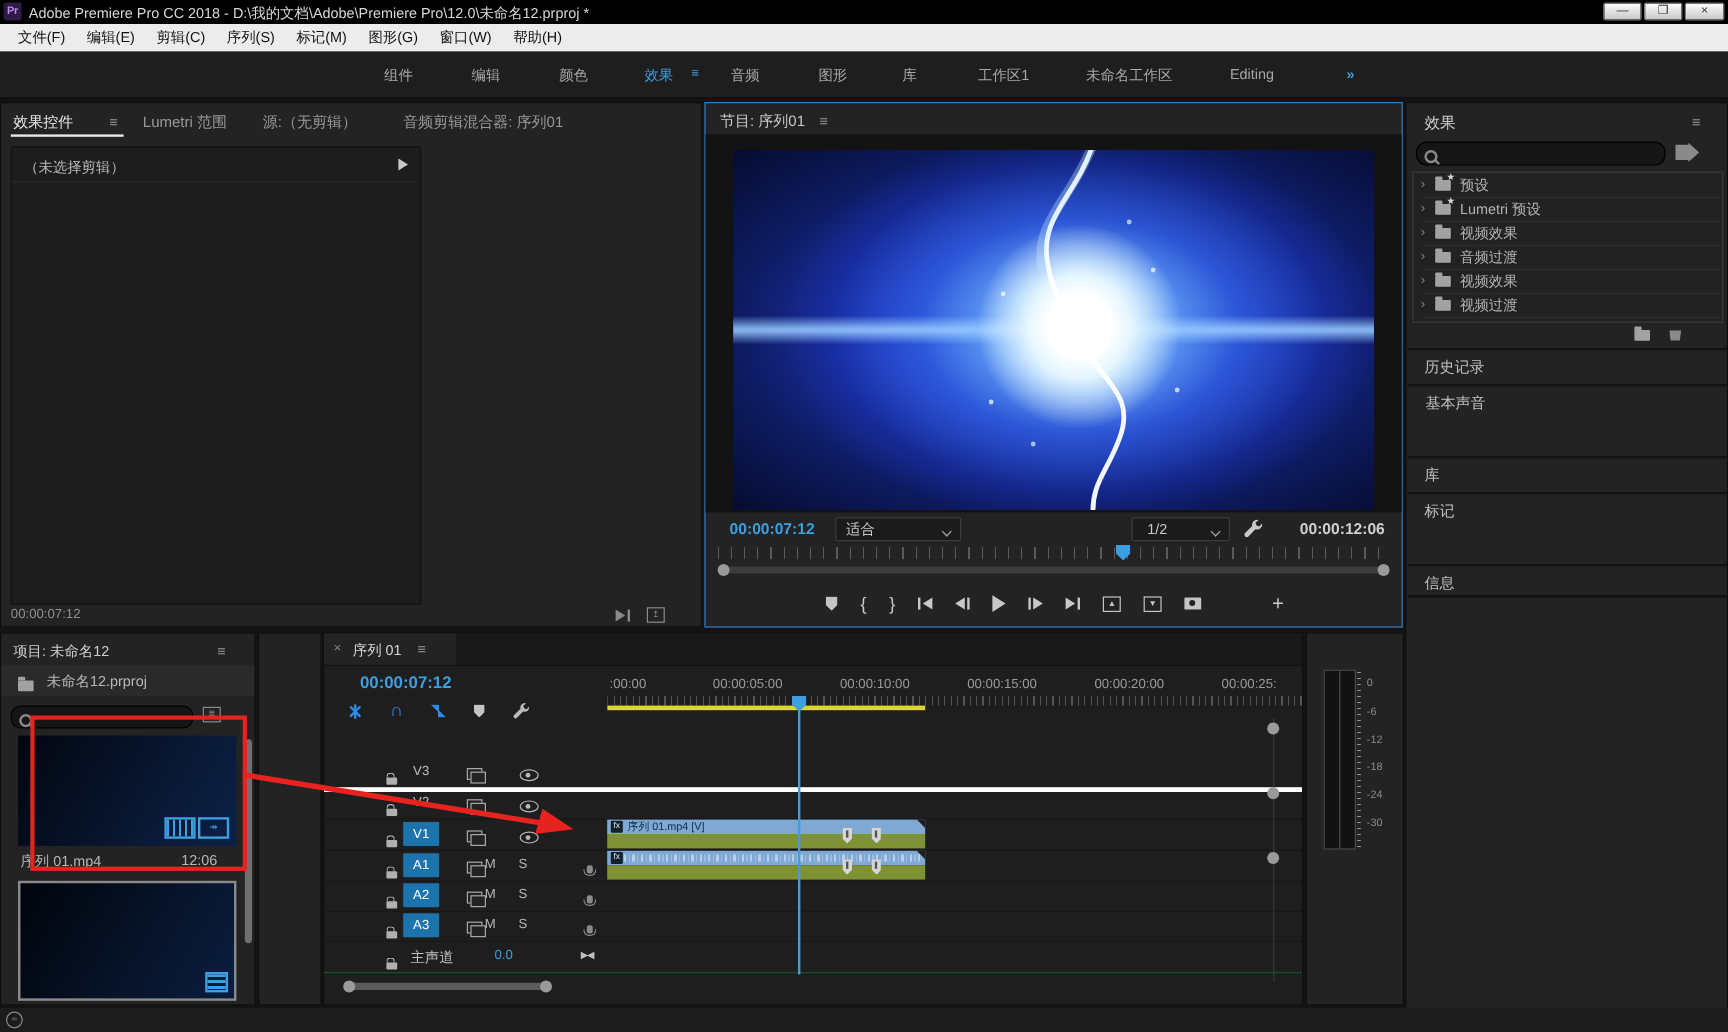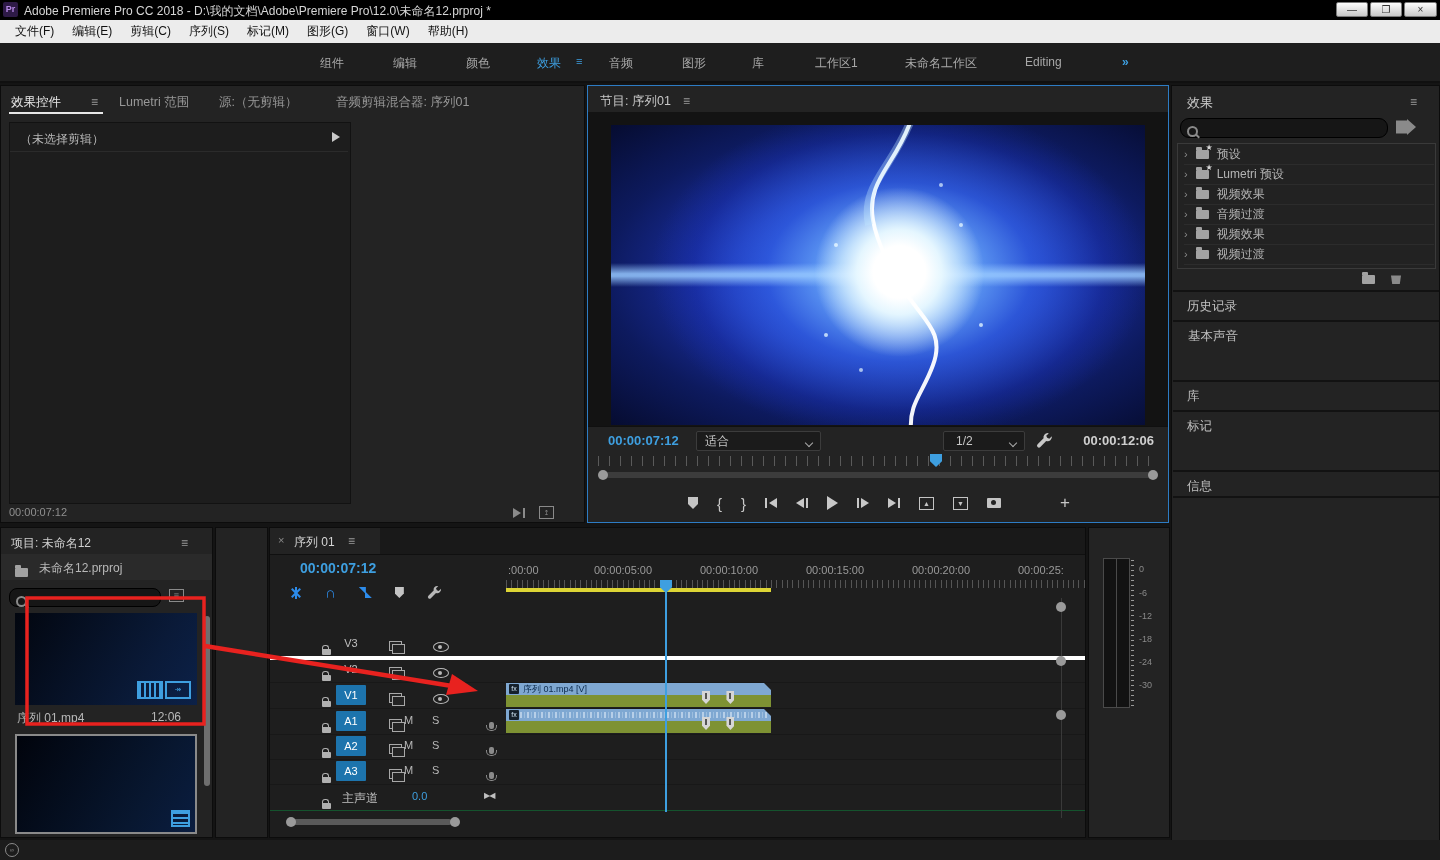--- a/index.html
+++ b/index.html
@@ -169,21 +169,21 @@
           <circle cx="370" cy="200" r="2" fill="#dff2ff" opacity=".8"></circle>
             <circle cx="215" cy="210" r="2" fill="#dff2ff" opacity=".8"></circle>
           <circle cx="250" cy="245" r="2" fill="#dff2ff" opacity=".7"></circle>
             <circle cx="330" cy="60" r="2" fill="#dff2ff" opacity=".7"></circle>
         </svg>
       </div>
     </div>
 
     <div class="abs" style="left:0;top:340px;width:580px;height:28px;border-top:1px solid #101010;">
       <span class="abs tc-blue txt" style="left:20px;top:6px;">00:00:07:12</span>
-      <div class="dd" style="left:108px;top:4px;width:125px;">
+      <div class="dd" style="left:108px;top:4px;width:105px;">
         <span>适合</span><span class="chev abs" style="right:8px;top:8px;"></span>
       </div>
       <div class="dd" style="left:355px;top:4px;width:82px;padding-left:12px;">
         <span>1/2</span><span class="chev abs" style="right:8px;top:8px;"></span>
       </div>
       <svg class="abs" style="left:448px;top:5px;" width="17" height="17" viewBox="0 0 16 16">
         <path d="M11 1a4 4 0 0 0-3.9 4.9L1.5 11.5a1.8 1.8 0 1 0 2.6 2.6l5.5-5.6A4 4 0 0 0 14.9 4l-2.4 2.4-2-.9-.9-2L12 1.4A4 4 0 0 0 11 1z" fill="#c8c8c8"></path>
       </svg>
       <span class="abs tc-white txt" style="right:14px;top:6px;">00:00:12:06</span>
     </div>

